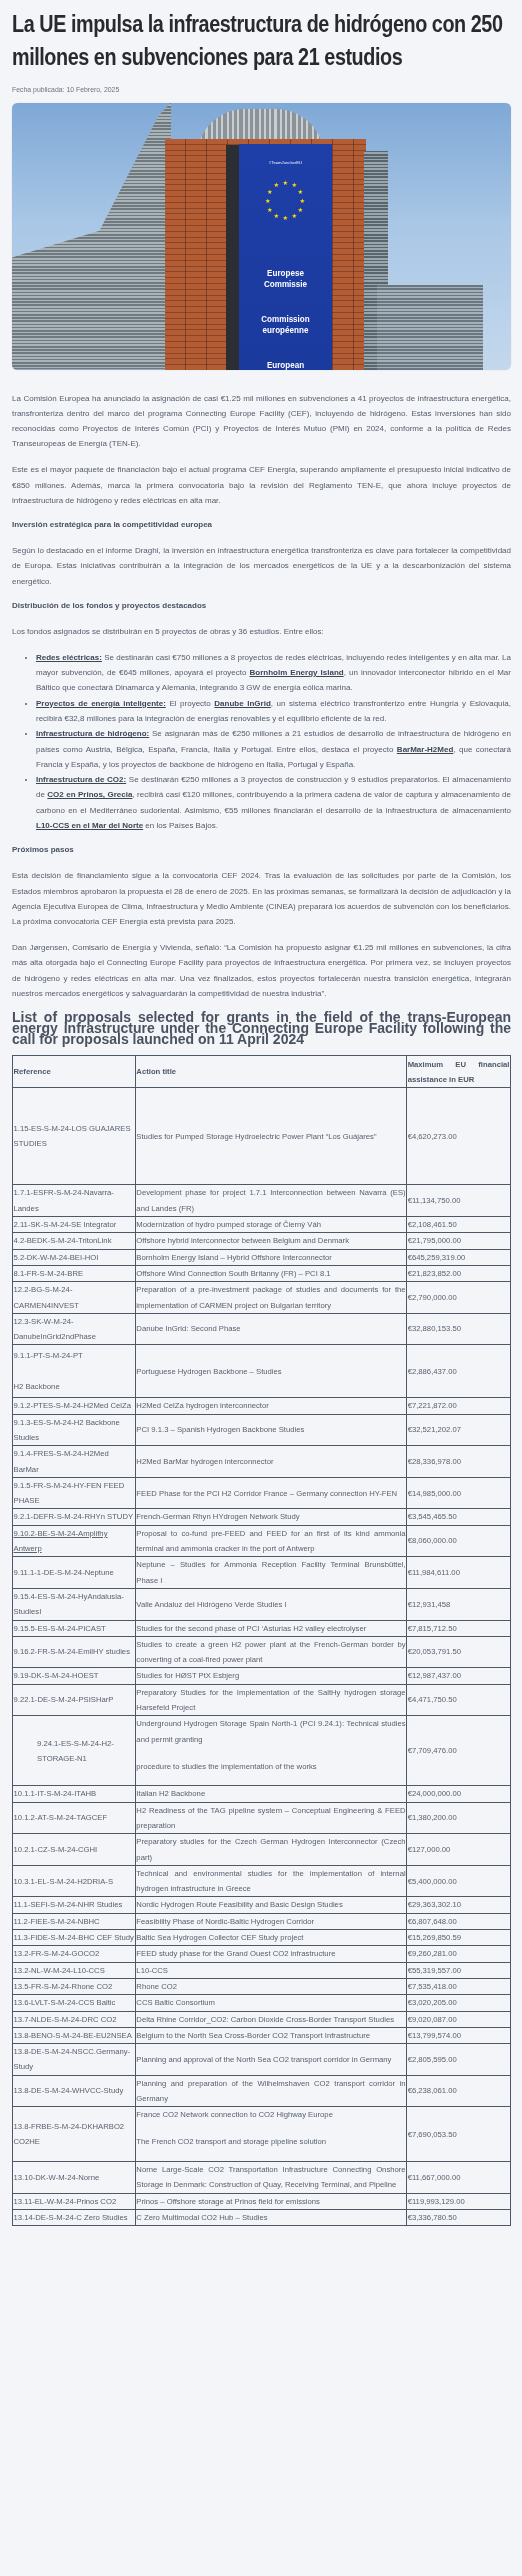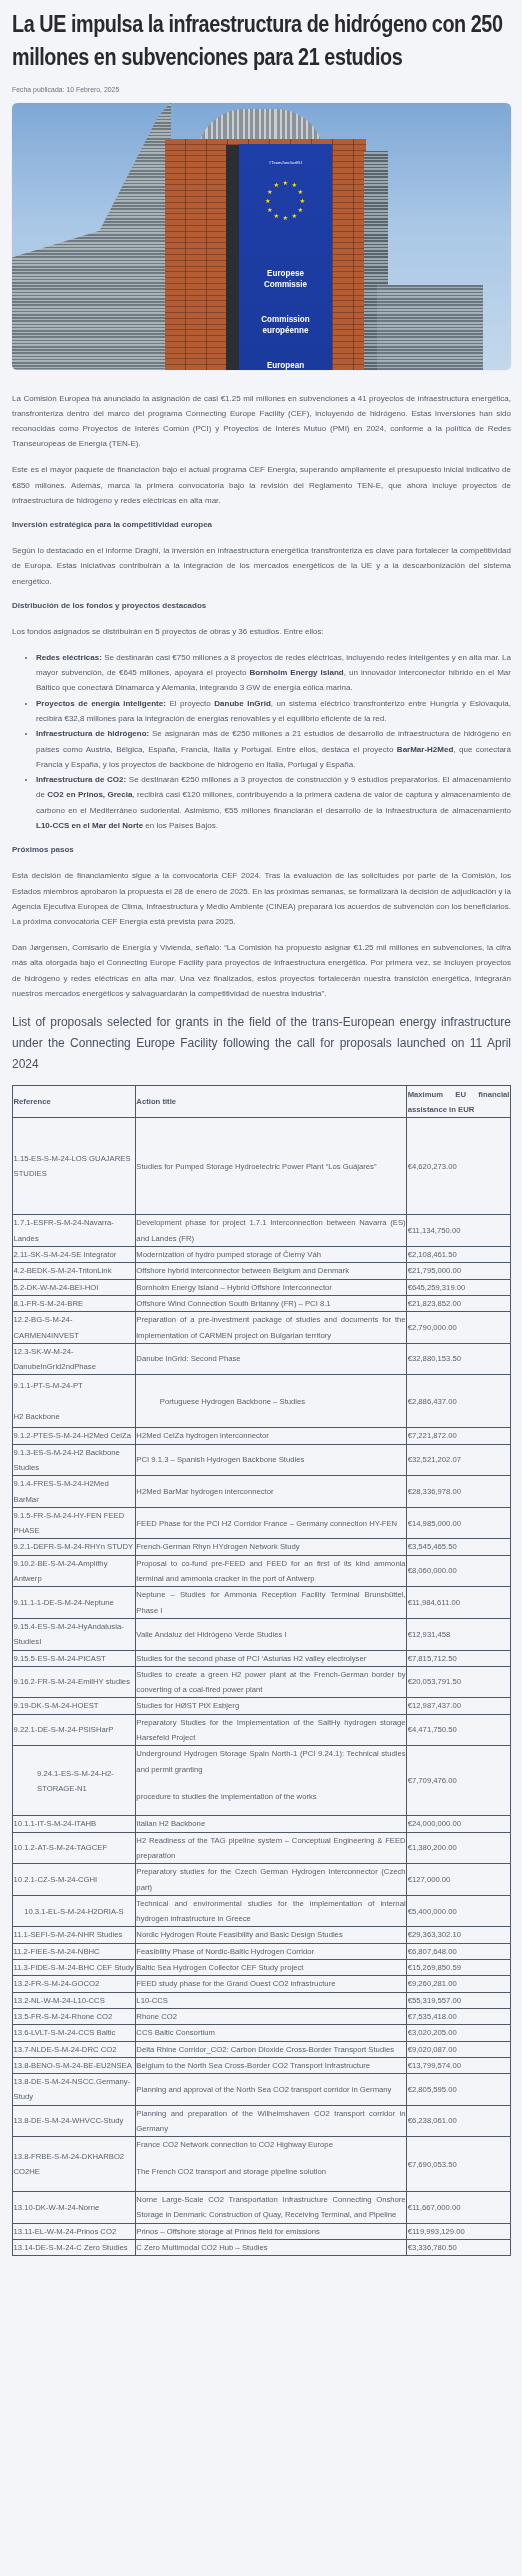--- a/index.html
+++ b/index.html
@@ -72,22 +72,22 @@
     background: repeating-linear-gradient(0deg, #6a7780 0 1.6px, #a4b0b7 1.6px 3.2px);
   }
   p.body {
     font-size: 8px; line-height: 15.3px; text-align: justify; margin: 0 0 10.6px 0;
   }
   h3.section {
     font-size: 8px; font-weight: 700; color: #4a5260; margin: 0 0 11.6px 0; line-height: 12.7px;
   }
   ul.bullets { margin: 0 0 10.6px 0; padding-left: 24px; }
   ul.bullets li { font-size: 8px; line-height: 15.3px; text-align: justify; }
-  ul.bullets li strong, p.body strong { color: #3e4654; }
-  h3.table-title { font-size: 12px; font-weight: 400; color: #4a5260; line-height: 21px; margin: 2.1px 0 10.6px 0; text-align: justify; }
+  ul.bullets li strong, p.body strong { color: #3e4654; text-decoration: underline; }
+  h3.table-title { font-size: 14px; font-weight: 700; color: #4a5260; line-height: 11px; margin: 2.1px 0 10.6px 0; text-align: justify; }
   table.grants {
     width: 499px; border-collapse: collapse; font-size: 7.7px; color: #5a626e;
   }
   table.grants th, table.grants td {
     border: 0.8px solid #4e5867; padding: 0 0.5px; vertical-align: middle; line-height: 15.3px;
   }
   table.grants th { text-align: left; font-weight: 700; color: #4e5867; height: 32px; }
   table.grants th.amount { text-align: justify; }
   table.grants td.ref { width: 123px; }
   table.grants td.title-cell { width: 272px; text-align: justify; }
@@ -199,21 +199,21 @@
         </tr>
         <tr>
           <td class="ref" style="white-space: pre-line;">12.3-SK-W-M-24-DanubeInGrid2ndPhase</td>
           <td class="title-cell"><span>Danube InGrid: Second Phase</span></td>
           <td class="amount">€32,880,153.50</td>
         </tr>
         <tr>
           <td class="ref" style="white-space: pre-line;">9.1.1-PT-S-M-24-PT
 
 H2 Backbone</td>
-          <td class="title-cell" style="height: 53px; padding-left: 24px;"><span>Portuguese Hydrogen Backbone – Studies</span></td>
+          <td class="title-cell" style="height: 53px;"><span>Portuguese Hydrogen Backbone – Studies</span></td>
           <td class="amount">€2,886,437.00</td>
         </tr>
         <tr>
           <td class="ref" style="white-space: pre-line;">9.1.2-PTES-S-M-24-H2Med CelZa</td>
           <td class="title-cell"><span>H2Med CelZa hydrogen interconnector</span></td>
           <td class="amount">€7,221,872.00</td>
         </tr>
         <tr>
           <td class="ref" style="white-space: pre-line;">9.1.3-ES-S-M-24-H2 Backbone Studies</td>
           <td class="title-cell"><span>PCI 9.1.3 – Spanish Hydrogen Backbone Studies</span></td>
@@ -228,21 +228,21 @@
           <td class="ref" style="white-space: pre-line;">9.1.5-FR-S-M-24-HY-FEN FEED PHASE</td>
           <td class="title-cell"><span>FEED Phase for the PCI H2 Corridor France – Germany connection HY-FEN</span></td>
           <td class="amount">€14,985,000.00</td>
         </tr>
         <tr>
           <td class="ref" style="white-space: pre-line;">9.2.1-DEFR-S-M-24-RHYn STUDY</td>
           <td class="title-cell"><span>French-German Rhyn HYdrogen Network Study</span></td>
           <td class="amount">€3,545,465.50</td>
         </tr>
         <tr>
-          <td class="ref" style="white-space: pre-line;">9.10.2-BE-S-M-24-Amplifhy Antwerp</td>
+          <td class="ref" style="white-space: pre-line; text-decoration: underline;">9.10.2-BE-S-M-24-Amplifhy Antwerp</td>
           <td class="title-cell"><span>Proposal to co-fund pre-FEED and FEED for an first of its kind ammonia terminal and ammonia cracker in the port of Antwerp</span></td>
           <td class="amount">€8,060,000.00</td>
         </tr>
         <tr>
           <td class="ref" style="white-space: pre-line;">9.11.1-1-DE-S-M-24-Neptune</td>
           <td class="title-cell"><span>Neptune – Studies for Ammonia Reception Facility Terminal Brunsbüttel, Phase I</span></td>
           <td class="amount">€11,984,611.00</td>
         </tr>
         <tr>
           <td class="ref" style="white-space: pre-line;">9.15.4-ES-S-M-24-HyAndalusia-StudiesI</td>
@@ -283,21 +283,21 @@
           <td class="ref" style="white-space: pre-line;">10.1.2-AT-S-M-24-TAGCEF</td>
           <td class="title-cell"><span>H2 Readiness of the TAG pipeline system – Conceptual Engineering &amp; FEED preparation</span></td>
           <td class="amount">€1,380,200.00</td>
         </tr>
         <tr>
           <td class="ref" style="white-space: pre-line;">10.2.1-CZ-S-M-24-CGHI</td>
           <td class="title-cell"><span>Preparatory studies for the Czech German Hydrogen Interconnector (Czech part)</span></td>
           <td class="amount">€127,000.00</td>
         </tr>
         <tr>
-          <td class="ref" style="white-space: pre-line; text-align: center;">10.3.1-EL-S-M-24-H2DRIA-S</td>
+          <td class="ref" style="white-space: pre-line;">10.3.1-EL-S-M-24-H2DRIA-S</td>
           <td class="title-cell"><span>Technical and environmental studies for the implementation of internal hydrogen infrastructure in Greece</span></td>
           <td class="amount">€5,400,000.00</td>
         </tr>
         <tr>
           <td class="ref" style="white-space: pre-line;">11.1-SEFI-S-M-24-NHR Studies</td>
           <td class="title-cell"><span>Nordic Hydrogen Route Feasibility and Basic Design Studies</span></td>
           <td class="amount">€29,363,302.10</td>
         </tr>
         <tr>
           <td class="ref" style="white-space: pre-line;">11.2-FIEE-S-M-24-NBHC</td>

